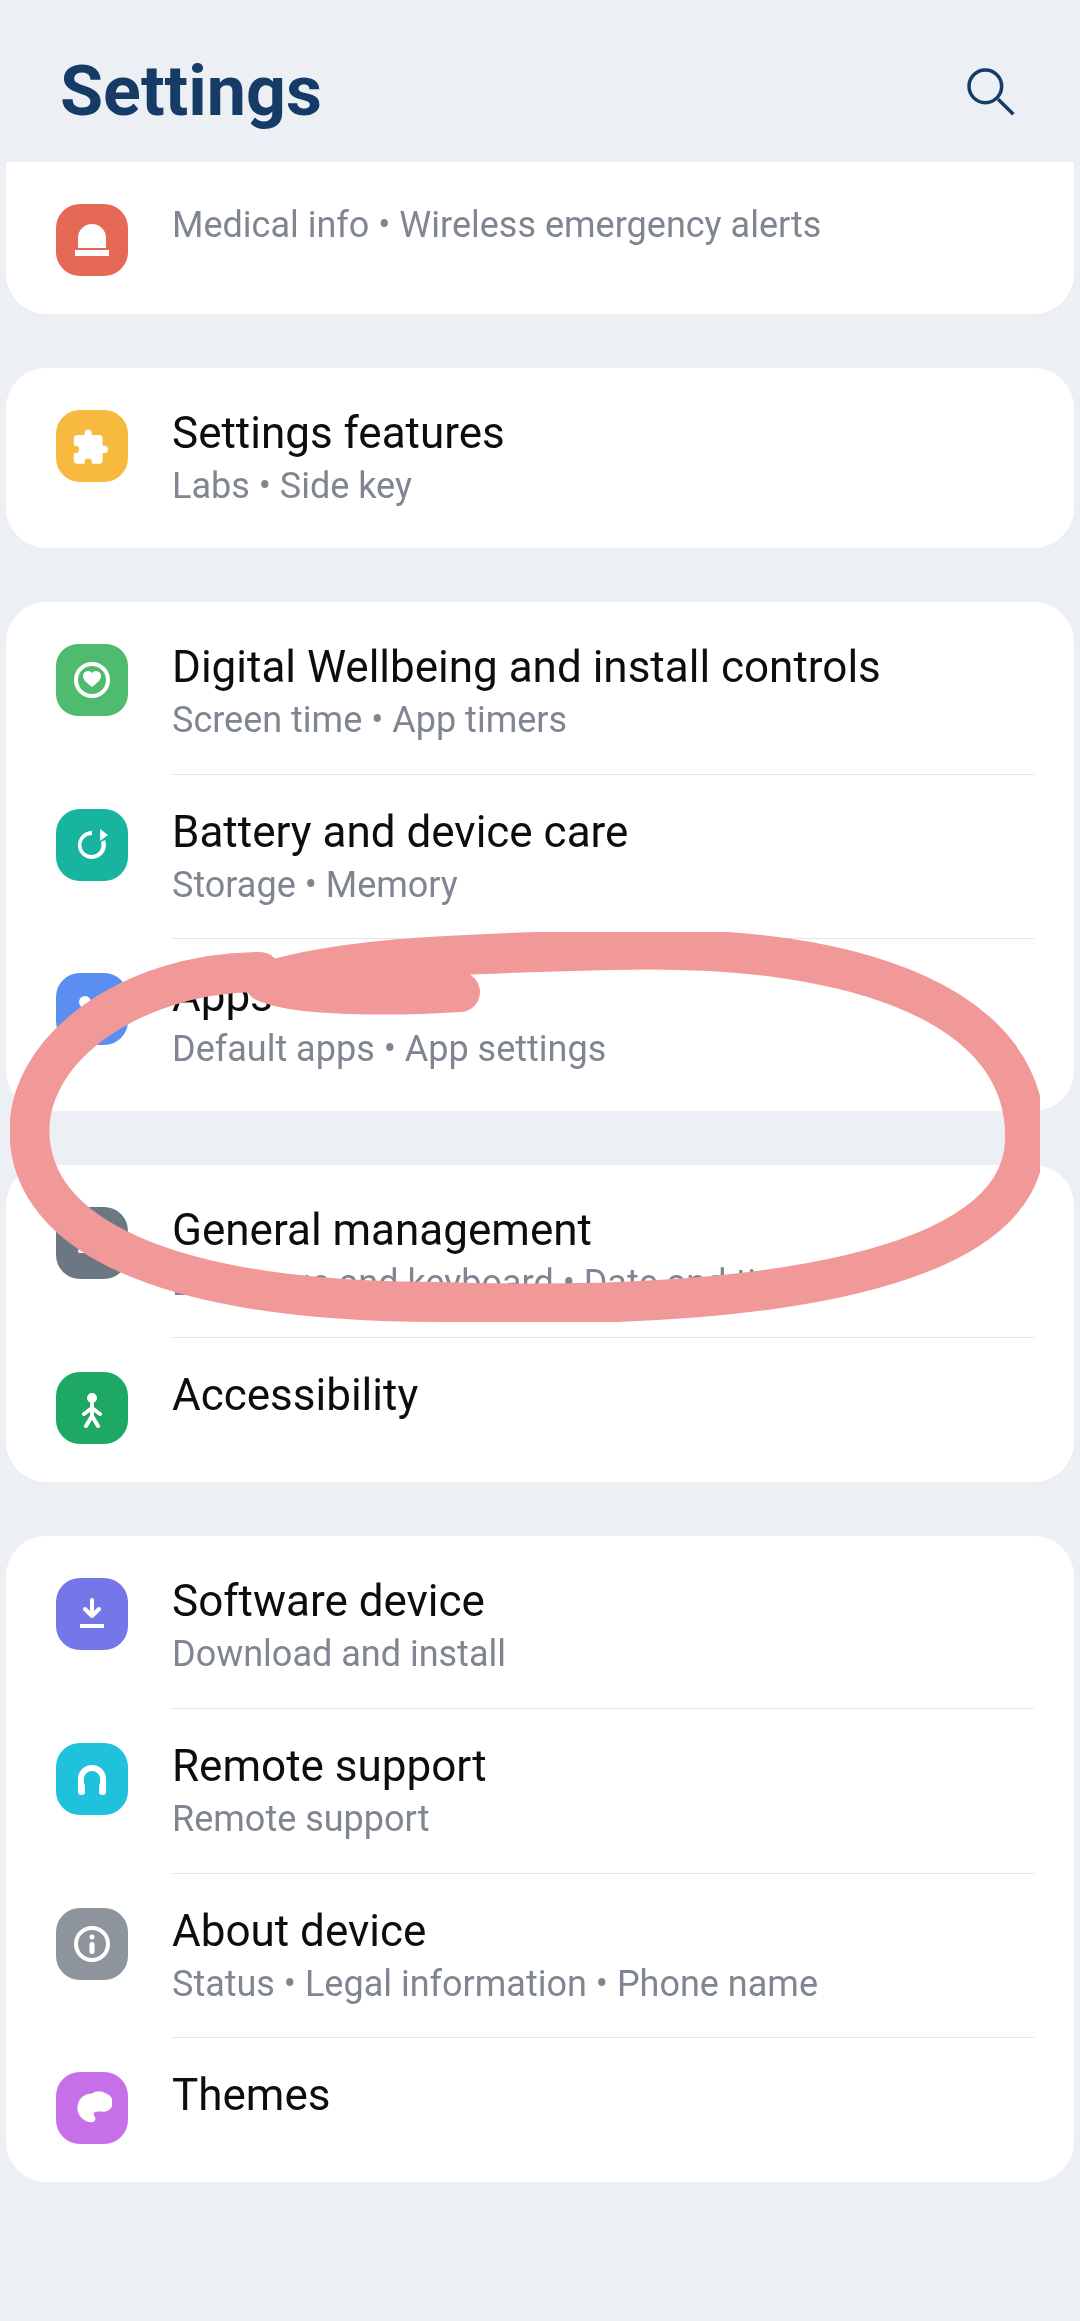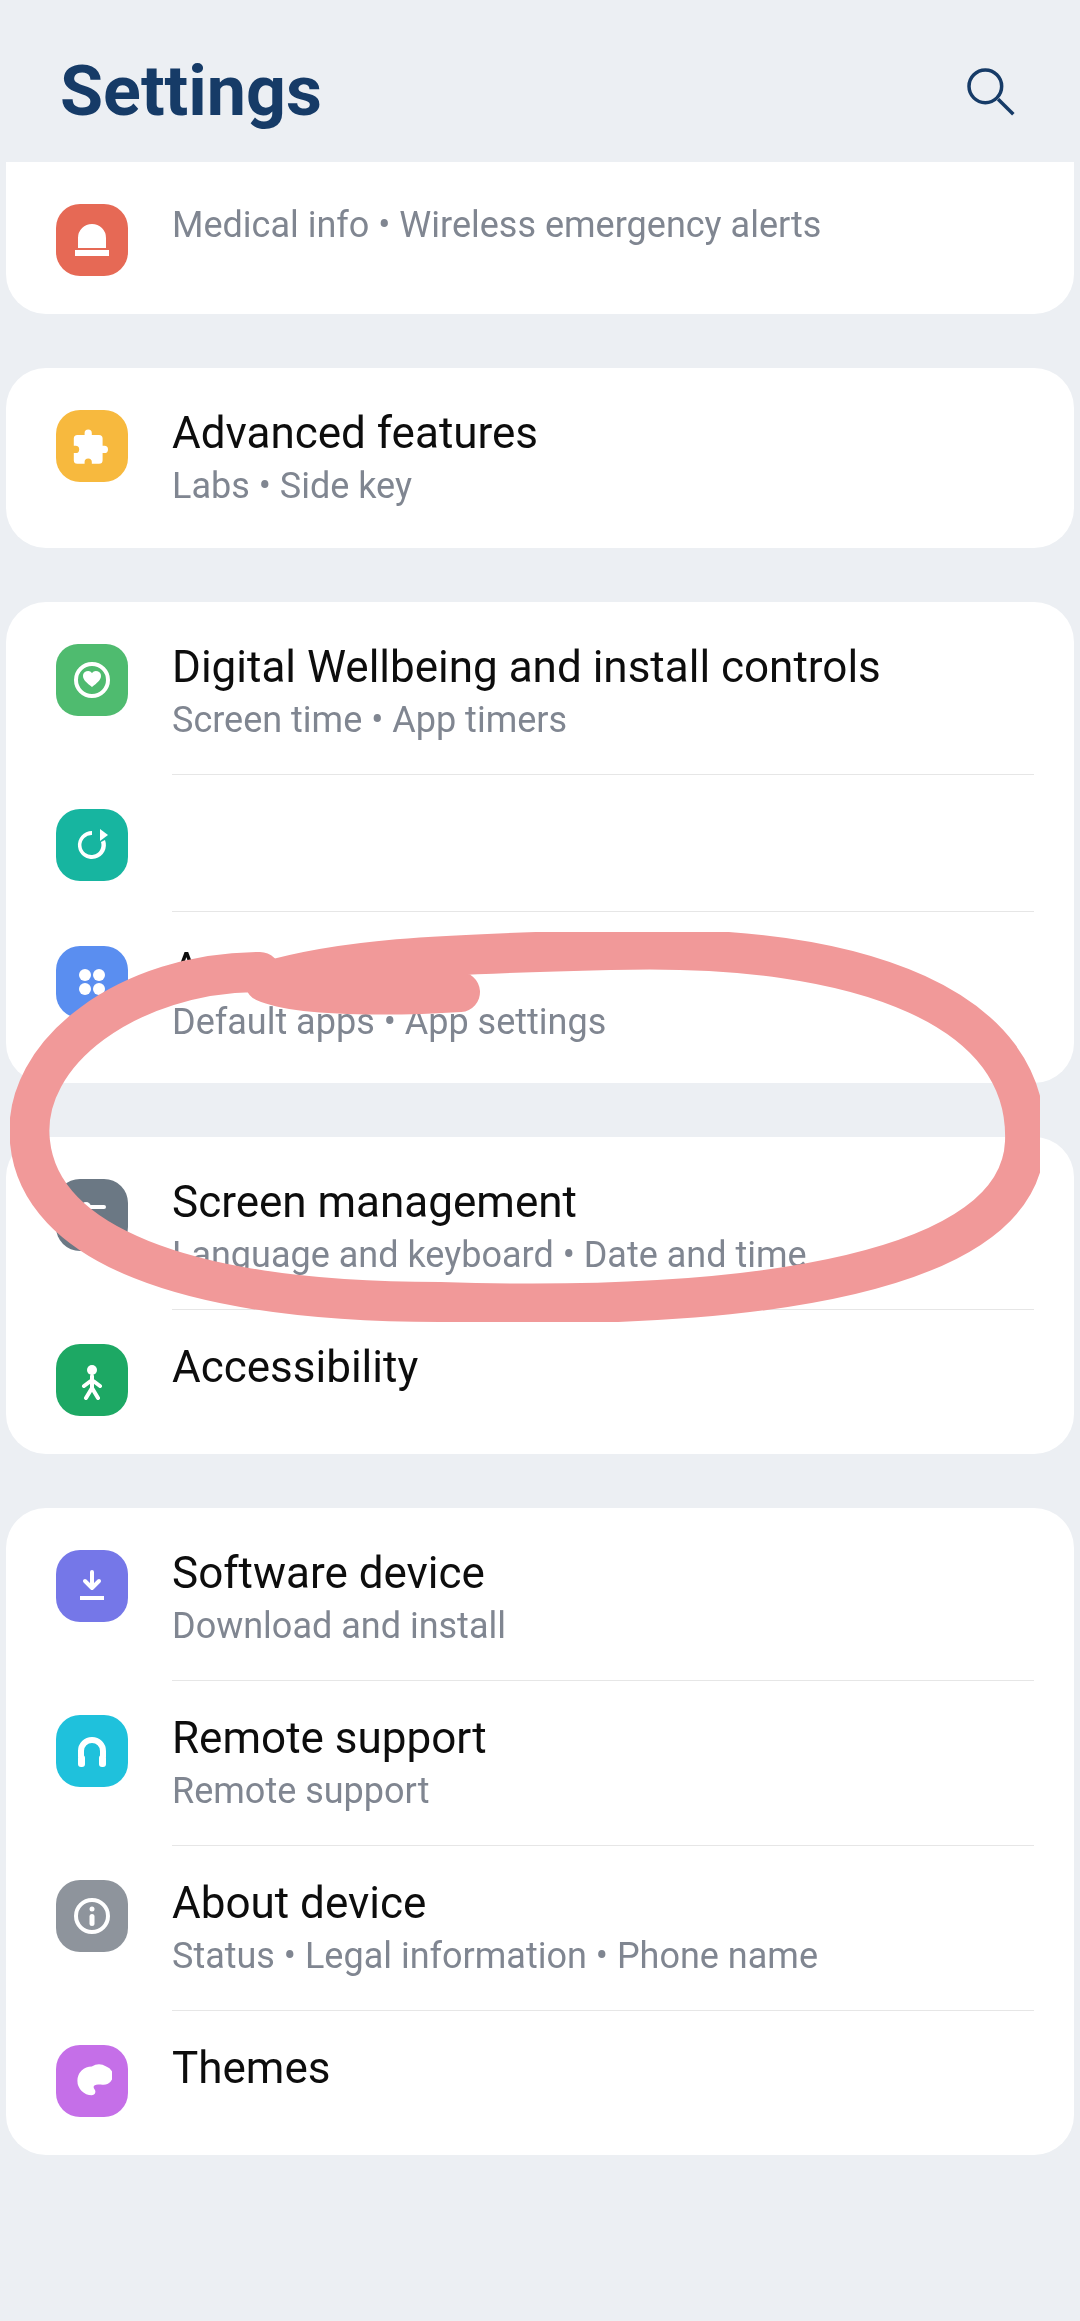--- a/index.html
+++ b/index.html
@@ -64,21 +64,21 @@
       </div>
     </div>
     <div class="group">
       <div class="row">
         <div class="icon-box c-yellow">
           <svg viewBox="0 0 40 40">
             <use href="#ic-puzzle"></use>
           </svg>
         </div>
         <div class="text-col">
-          <div class="title">Advanced features</div>
+          <div class="title">Settings features</div>
           <div class="sub">Labs  •  Side key</div>
         </div>
       </div>
     </div>
     <div class="group">
       <div class="row">
         <div class="icon-box c-lime">
           <svg viewBox="0 0 40 40">
             <use href="#ic-heart-ring"></use>
           </svg>
@@ -88,20 +88,24 @@
           <div class="sub">Screen time  •  App timers</div>
         </div>
       </div>
       <div class="divider"></div>
       <div class="row">
         <div class="icon-box c-teal">
           <svg viewBox="0 0 40 40">
             <use href="#ic-refresh"></use>
           </svg>
         </div>
+        <div class="text-col">
+          <div class="title">Battery and device care</div>
+          <div class="sub">Storage  •  Memory</div>
+        </div>
       </div>
       <div class="divider"></div>
       <div class="row">
         <div class="icon-box c-blue">
           <svg viewBox="0 0 40 40">
             <use href="#ic-grid4"></use>
           </svg>
         </div>
         <div class="text-col">
           <div class="title">Apps</div>
@@ -110,21 +114,21 @@
       </div>
     </div>
     <div class="group">
       <div class="row">
         <div class="icon-box c-gray">
           <svg viewBox="0 0 40 40">
             <use href="#ic-sliders"></use>
           </svg>
         </div>
         <div class="text-col">
-          <div class="title">Screen management</div>
+          <div class="title">General management</div>
           <div class="sub">Language and keyboard  •  Date and time</div>
         </div>
       </div>
       <div class="divider"></div>
       <div class="row">
         <div class="icon-box c-green">
           <svg viewBox="0 0 40 40">
             <use href="#ic-person"></use>
           </svg>
         </div>

